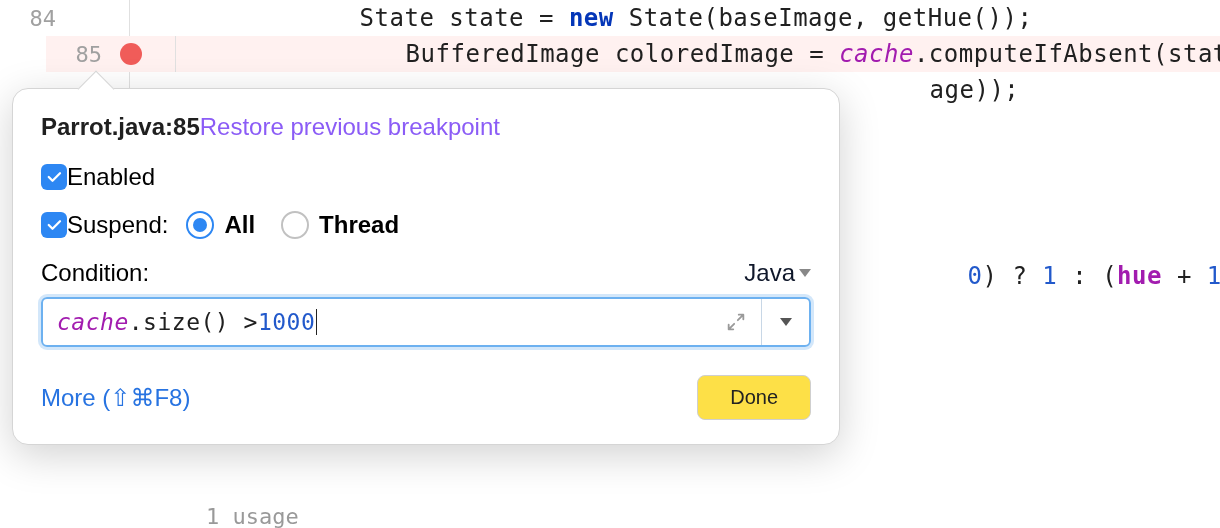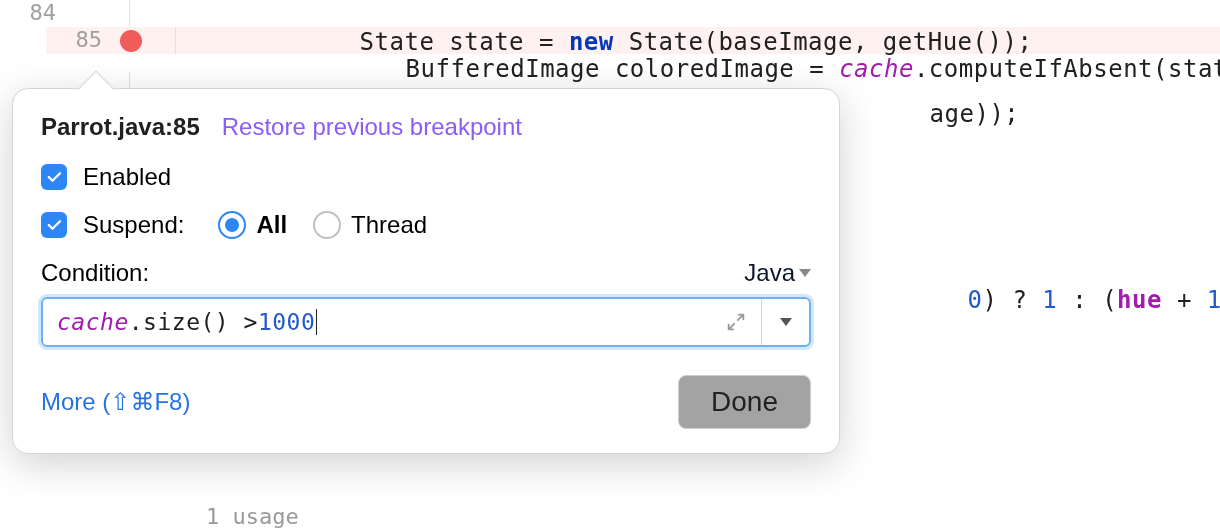--- a/index.html
+++ b/index.html
@@ -16,22 +16,22 @@
       top: 0; left: 0; right: 0; bottom: 0;
     }
     .code-area {
       position: absolute;
       left: 0; top: 0; right: 0;
       font-family: 'Menlo', 'Consolas', monospace;
       font-size: 24px;
     }
     .code-line {
       display: flex;
-      align-items: flex-start;
-      height: 27px;
+      align-items: center;
+      height: 36px;
     }
     .gutter {
       width: 70px;
       text-align: right;
       color: #a0a0a0;
       padding-right: 14px;
       font-size: 22px;
       flex-shrink: 0;
     }
     .gutter-breakpoint-area {
@@ -90,34 +90,33 @@
       width: 26px;
       height: 26px;
       background: #ffffff;
       border-left: 1px solid #d5d5d5;
       border-top: 1px solid #d5d5d5;
       transform: rotate(45deg);
     }
     .popover .title-row {
       display: flex;
       align-items: baseline;
-      gap: 22px;
       margin-bottom: 22px;
     }
     .popover .title {
       font-weight: 700;
       color: #202020;
     }
     .popover .restore-link {
       color: #8b5cf6;
     }
     .checkbox-row {
       display: flex;
       align-items: center;
-      gap: 16px;
+      gap: 0;
       margin-bottom: 20px;
     }
     .checkbox {
       width: 26px;
       height: 26px;
       border-radius: 6px;
       background: #2d87f3;
       display: flex;
       align-items: center;
       justify-content: center;
@@ -212,24 +211,24 @@
       display: flex;
       justify-content: space-between;
       align-items: center;
     }
     .more-link {
       color: #2773e1;
       text-align: center;
     }
     .done-btn {
       border: 1px solid #cfcfcf;
-      background: #a3a3a3;
+      background: #fde047;
       border-radius: 8px;
       padding: 10px 32px;
-      font-size: 28px;
+      font-size: 20px;
       color: #222;
     }
   </style>
 </head>
 <body>
 
 <div class="editor-container">
   <div class="code-area">
 
     <div class="code-line">
@@ -292,21 +291,21 @@
         </svg>
     </div>
     <span>Suspend:</span>
     <div class="radio-group">
       <div style="display:flex;align-items:center;gap:10px;">
         <div class="radio selected">
             <div class="radio-inner"></div>
           </div>
         <span class="label-bold">All</span>
       </div>
-      <div style="display:flex;align-items:center;gap:10px;">
+      <div style="display:flex;align-items:center;gap:10px;font-weight:bold;">
         <div class="radio"></div>
         <span>Thread</span>
       </div>
     </div>
   </div>
 
   <div class="condition-row">
     <span>Condition:</span>
     <span class="lang-dropdown">
       <span>Java</span>

